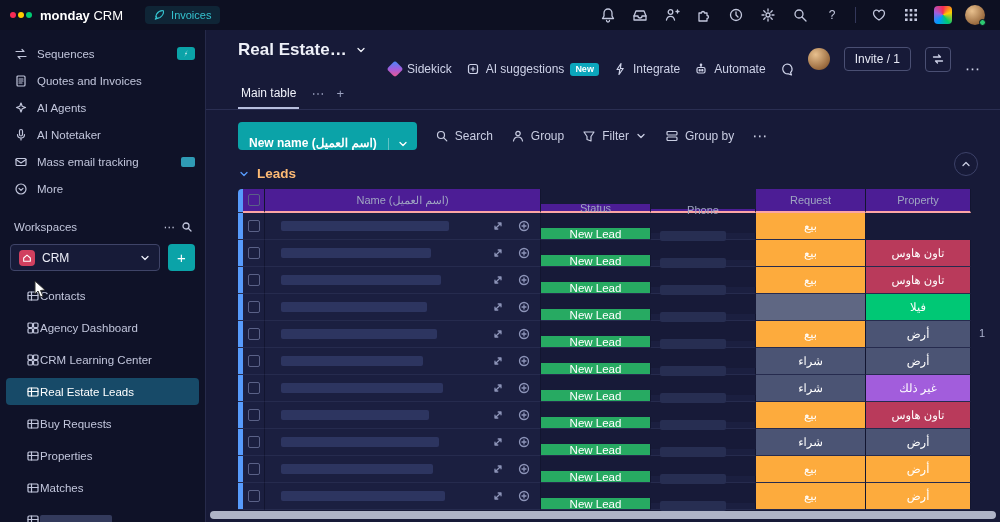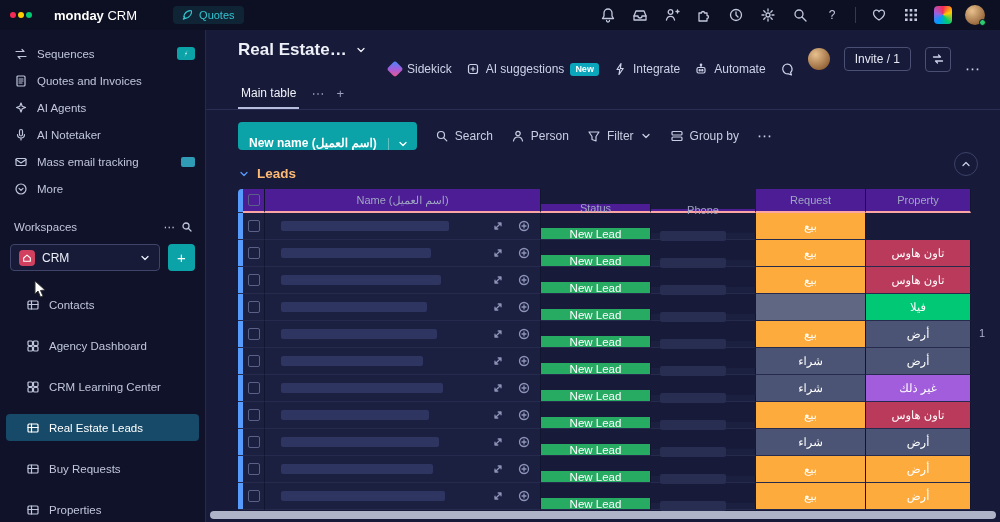--- a/index.html
+++ b/index.html
@@ -1,21 +1,21 @@
 <!DOCTYPE html>
 <html><head>
 <meta charset="utf-8">
 <style>
   * { margin:0; padding:0; box-sizing:border-box; }
   body { font-family:"Liberation Sans", sans-serif; background:#000; }
   .app { position:relative; width:1000px; height:522px; background:#171a38; overflow:hidden; color:#c7cbe0; font-size:12px; }
 
   
   .topbar { height:30px; background:#0d1022; display:flex; align-items:center; justify-content:space-between; padding:0 12px 0 10px; }
-  .tb-left { display:flex; align-items:center; gap:22px; }
+  .tb-left { display:flex; align-items:center; gap:8px; }
   .logo-dots { display:flex; gap:2px; align-items:center; }
   .logo-dots i { width:6px; height:6px; border-radius:50%; display:block; }
   .brand { color:#fff; font-size:13px; }
   .brand b { font-weight:700; }
   .upgrade { display:flex; align-items:center; gap:5px; margin-left:14px; background:rgba(37,192,206,.12); border:none; color:#35c2ce; font-size:11px; padding:3px 9px; border-radius:4px; cursor:pointer; font-family:inherit; }
   .tb-right { display:flex; align-items:center; gap:6px; }
   .tb-icon { width:26px; height:24px; display:flex; align-items:center; justify-content:center; border-radius:4px; background:none; border:none; cursor:pointer; color:#c3c8de; font-size:12px; }
   .tb-divider { width:1px; height:16px; background:#33375a; margin:0 4px; }
   .tile { width:18px; height:18px; border-radius:4px; background:conic-gradient(#f62b54,#ffcc00,#00ca72,#009aff,#a25ddc,#f62b54); }
   .avatar { width:20px; height:20px; border-radius:50%; background:radial-gradient(circle at 35% 30%, #e8c08e, #9a6b3f 70%, #5d3f22); position:relative; }
@@ -35,21 +35,21 @@
   .badge-teal i { width:4px; height:7px; background:#fff; display:block; clip-path:polygon(100% 0,20% 55%,55% 55%,0 100%,80% 45%,45% 45%); }
   .badge-mini { margin-left:auto; width:14px; height:10px; background:#2f9bb5; border-radius:2px; }
   .side-row { height:22px; display:flex; align-items:center; gap:6px; padding:0 12px 0 14px; color:#c2c6dc; font-size:11.5px; cursor:pointer; }
   .fav-row { margin-top:12px; }
   .ws-row { margin-top:14px; }
   .ws-row .spacer { flex:1; }
   .ws-select-row { display:flex; gap:8px; padding:6px 10px; }
   .ws-pill { flex:1; height:27px; background:#171b38; border:1px solid #3f4468; border-radius:4px; display:flex; align-items:center; gap:7px; padding:0 8px; color:#eceef8; font-size:12px; cursor:pointer; font-family:inherit; }
   .home-ic { width:16px; height:16px; border-radius:4px; background:#d1405f; display:flex; align-items:center; justify-content:center; flex:none; }
   .ws-add { width:27px; height:27px; flex:none; background:#0ba3a8; border:none; border-radius:4px; color:#fff; font-size:15px; display:flex; align-items:center; justify-content:center; cursor:pointer; }
-  .ws-item { height:27px; display:flex; align-items:center; gap:9px; margin:14px 6px; padding:0 8px 0 20px; color:#c2c6dc; font-size:11.5px; border-radius:4px; cursor:pointer; }
+  .ws-item { height:27px; display:flex; align-items:center; margin:5px 6px; padding:0 8px 0 20px; color:#c2c6dc; font-size:11.5px; border-radius:4px; cursor:pointer; }
   .ws-item.active { background:#174a68; color:#fff; }
   .masked-label { width:72px; height:9px; background:#333a5c; border-radius:2px; }
 
   
   .main { flex:1; position:relative; background:#171a38; }
 
   .board-header { display:flex; align-items:flex-start; justify-content:space-between; padding:10px 20px 6px 32px; }
   .bh-left { display:flex; align-items:center; gap:8px; color:#eef0f8; cursor:pointer; }
   .bh-left h1 { font-size:17px; font-weight:700; white-space:nowrap; }
   .bh-right { display:flex; align-items:center; gap:14px; color:#ced2e8; font-size:12px; }
@@ -112,21 +112,21 @@
       <div class="logo-dots">
         <i style="background:#f62b54"></i>
           <i style="background:#ffcc00"></i>
           <i style="background:#00ca72"></i>
       </div>
       <div class="brand"><b>monday</b> <span>CRM</span></div>
       <button class="upgrade">
         <svg class="ic12" viewBox="0 0 14 14">
             <path d="M7 10c3-2 4.5-5 4-8-3-.5-6 1-8 4l-1 3 2 2zM3 9l-1.5 3L5 10.5"></path>
           </svg>
-        <span>Quotes</span>
+        <span>Invoices</span>
       </button>
     </div>
     <div class="tb-right">
       <button class="tb-icon">
           <svg class="ic16" viewBox="0 0 16 16">
             <path d="M8 2a4 4 0 0 0-4 4v3l-1.5 2.5h11L12 9V6a4 4 0 0 0-4-4z"></path>
             <path d="M6.5 13.5a1.5 1.5 0 0 0 3 0"></path>
           </svg>
         </button>
       <button class="tb-icon">
@@ -410,21 +410,21 @@
               <circle cx="6" cy="6" r="3.5"></circle>
               <path d="M8.8 8.8l3 3"></path>
             </svg>
           <span>Search</span>
         </button>
         <button class="tool">
           <svg class="ic14" viewBox="0 0 14 14">
               <circle cx="7" cy="4.5" r="2.2"></circle>
               <path d="M2.5 12c.5-2.8 2.3-4 4.5-4s4 1.2 4.5 4"></path>
             </svg>
-          <span>Person</span>
+          <span>Group</span>
         </button>
         <button class="tool">
           <svg class="ic14" viewBox="0 0 14 14">
               <path d="M2 3h10L9 7.5V12l-4-1.5V7.5z"></path>
             </svg>
           <span>Filter</span>
           <svg class="ic12" viewBox="0 0 12 12">
               <path d="M3 4.5l3 3 3-3"></path>
             </svg>
         </button>

